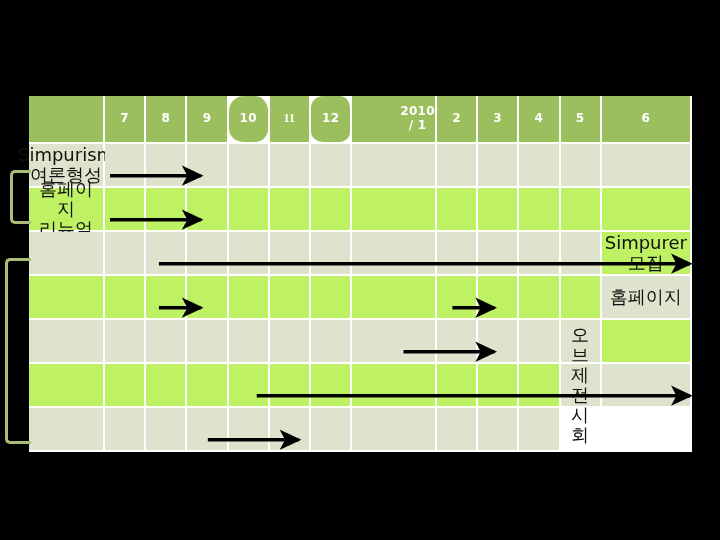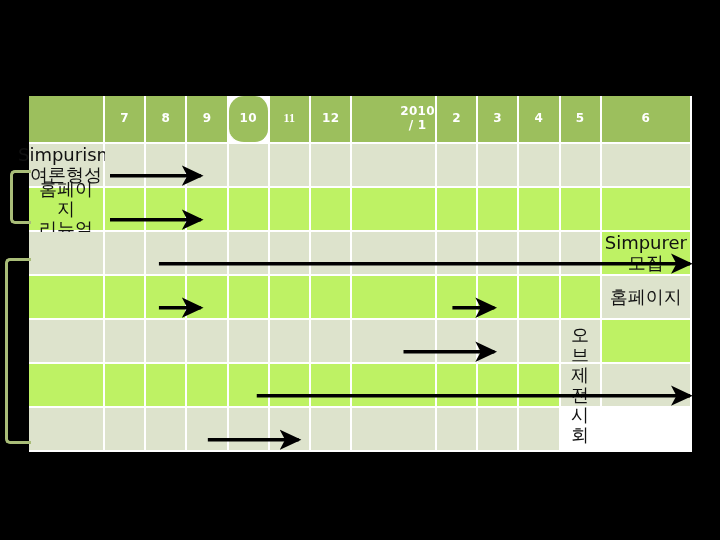--- a/index.html
+++ b/index.html
@@ -93,21 +93,21 @@
 
 <div id="stage">
 
   <div id="gantt">
       <div class="cell hdr hdr-blank"></div>
       <div class="cell hdr" style="white-space: pre-line;">7</div>
       <div class="cell hdr" style="white-space: pre-line;">8</div>
       <div class="cell hdr" style="white-space: pre-line;">9</div>
       <div class="cell hdr" style="white-space: pre-line; border-radius: 15px;">10</div>
       <div class="cell hdr" style="white-space: pre-line; font-family: Liberation Serif, serif;">11</div>
-      <div class="cell hdr" style="white-space: pre-line;">12</div>
+      <div class="cell hdr" style="white-space: pre-line; border-radius: 12px;">12</div>
       <div class="cell hdr hdr-two" style="white-space: pre-line; padding-left: 48px;">2010
 / 1</div>
       <div class="cell hdr" style="white-space: pre-line;">2</div>
       <div class="cell hdr" style="white-space: pre-line;">3</div>
       <div class="cell hdr" style="white-space: pre-line;">4</div>
       <div class="cell hdr" style="white-space: pre-line;">5</div>
       <div class="cell hdr" style="white-space: pre-line;">6</div>
       <div class="cell lbl row-dark">Simpurism
 여론형성</div>
       <div class="cell row-dark"></div>

